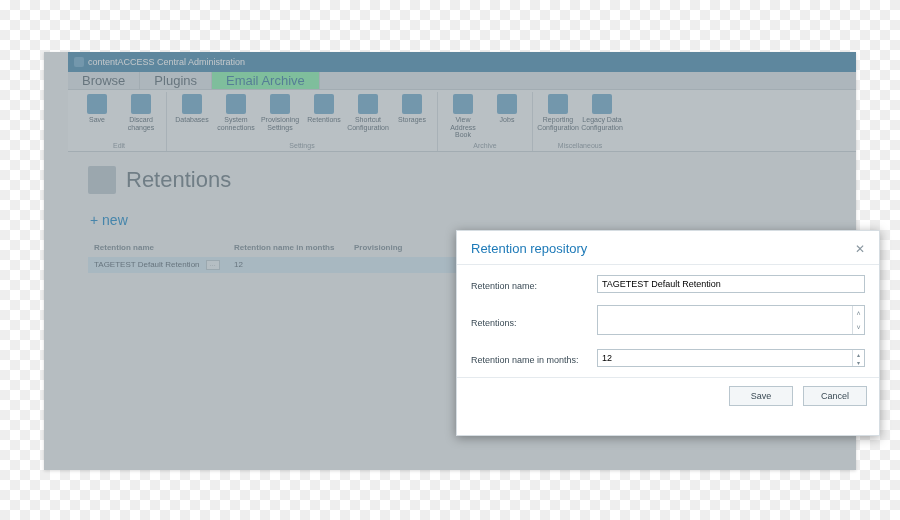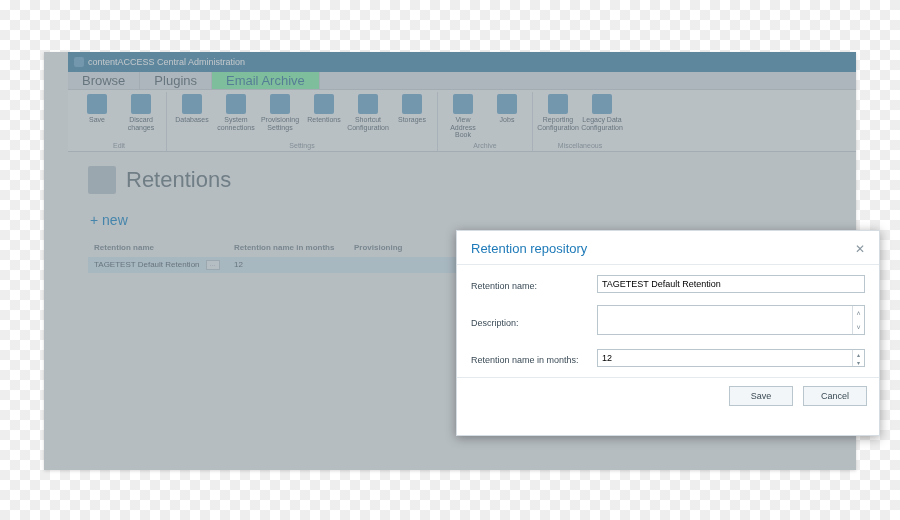--- a/index.html
+++ b/index.html
@@ -256,21 +256,21 @@
   <div class="dtitle">
     <span>Retention repository</span>
     <span class="x">✕</span>
   </div>
   <div class="dbody">
     <div class="drow">
       <label>Retention name:</label>
       <div class="ctrl"><input type="text" value="TAGETEST Default Retention" style=""></div>
     </div>
     <div class="drow">
-      <label>Description:</label>
+      <label>Retentions:</label>
       <div class="ctrl">
         <textarea style=""></textarea>
         <div class="spin">
             <span>˄</span>
             <span>˅</span>
           </div>
       </div>
     </div>
     <div class="drow" style="margin-bottom:4px">
       <label>Retention name in months:</label>

